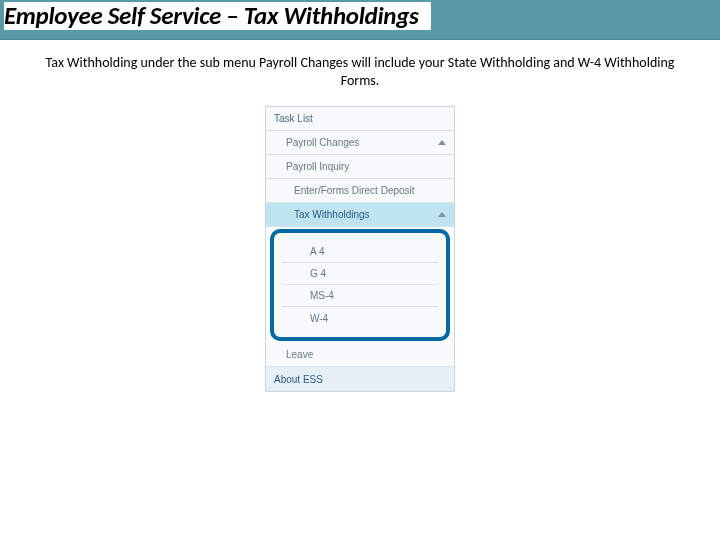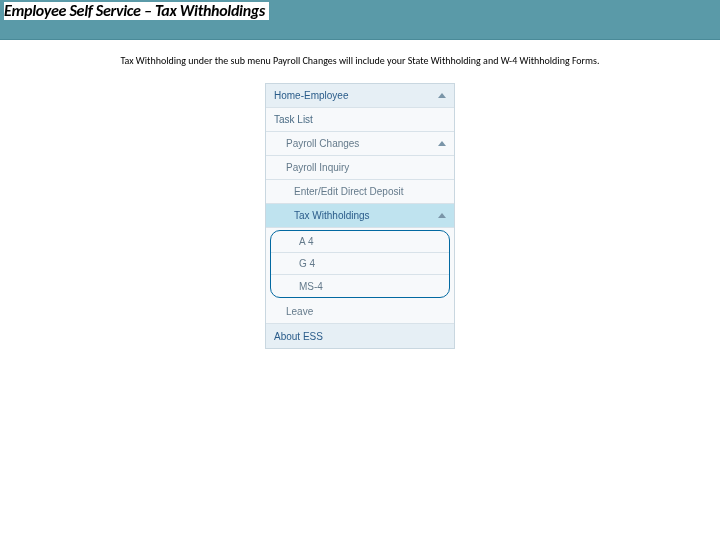--- a/index.html
+++ b/index.html
@@ -13,32 +13,32 @@
   .header-bar {
     background: #5a9aa8;
     color: #fff;
     height: 40px;
     display: flex;
     align-items: flex-start;
     padding: 2px 4px;
     border-bottom: 1px solid #4a8a98;
   }
   .page-title {
-    font-size: 16px;
+    font-size: 25px;
     font-style: italic;
     font-weight: 600;
     color: #000;
     background: #fff;
-    padding-right: 4px;
+    padding-right: 12px;
     line-height: 1.1;
     letter-spacing: -0.3px;
   }
   .description {
     text-align: center;
-    font-size: 10px;
+    font-size: 14px;
     font-weight: 400;
     color: #000;
     margin: 14px 40px 16px 40px;
     line-height: 1.3;
   }
   .menu-wrap {
     display: flex;
     justify-content: center;
   }
   .menu {
@@ -85,82 +85,81 @@
     border-left: 4px solid transparent;
     border-right: 4px solid transparent;
     border-bottom: 5px solid #7a95a8;
   }
   .arrow.down {
     border-top: 5px solid #7a95a8;
     border-bottom: none;
   }
   .label { white-space: nowrap; }
   .highlight-box {
-    border: 1px solid #0369a1;
+    border: 4px solid #0369a1;
     border-radius: 10px;
     margin: 2px 4px;
-    padding: 0;
+    padding: 8px;
   }
   .highlight-box .menu-item {
     border-bottom: 1px solid #d8e2e9;
     height: 22px;
   }
   .highlight-box .menu-item:last-child { border-bottom: none; }
 </style>
 </head>
 <body>
 
 <div class="header-bar">
   <span class="page-title">Employee Self Service – Tax Withholdings</span>
 </div>
 
 <div class="description">Tax Withholding under the sub menu Payroll Changes will include your State Withholding and W-4 Withholding Forms.</div>
 
 <div class="menu-wrap">
   <div class="menu">
 
-    <div class="menu-item top">
-      <span class="label">Home-Employee</span>
-      <span class="arrow"></span>
-    </div>
 
     <div class="menu-item">
       <span class="label">Task List</span>
     </div>
 
 
     <div class="menu-item sub1">
       <span class="label">Payroll Changes</span>
       <span class="arrow"></span>
     </div>
 
     <div class="menu-item sub1">
       <span class="label">Payroll Inquiry</span>
     </div>
 
 
     <div class="menu-item sub2">
-      <span class="label">Enter/Edit Direct Deposit</span>
+      <span class="label">Enter/Forms Direct Deposit</span>
     </div>
 
     <div class="menu-item sub2 selected">
       <span class="label">Tax Withholdings</span>
       <span class="arrow"></span>
     </div>
 
     <div class="highlight-box">
       <div class="menu-item sub2">
         <span class="label">A 4</span>
       </div>
       <div class="menu-item sub2">
         <span class="label">G 4</span>
       </div>
       <div class="menu-item sub2">
         <span class="label">MS-4</span>
       </div>
+      <div class="menu-item sub2">
+        <span class="label">W-4</span>
+      </div>
     </div>
 
     <div class="menu-item sub1">
       <span class="label">Leave</span>
     </div>
 
 
     <div class="menu-item about">
       <span class="label">About ESS</span>
     </div>

